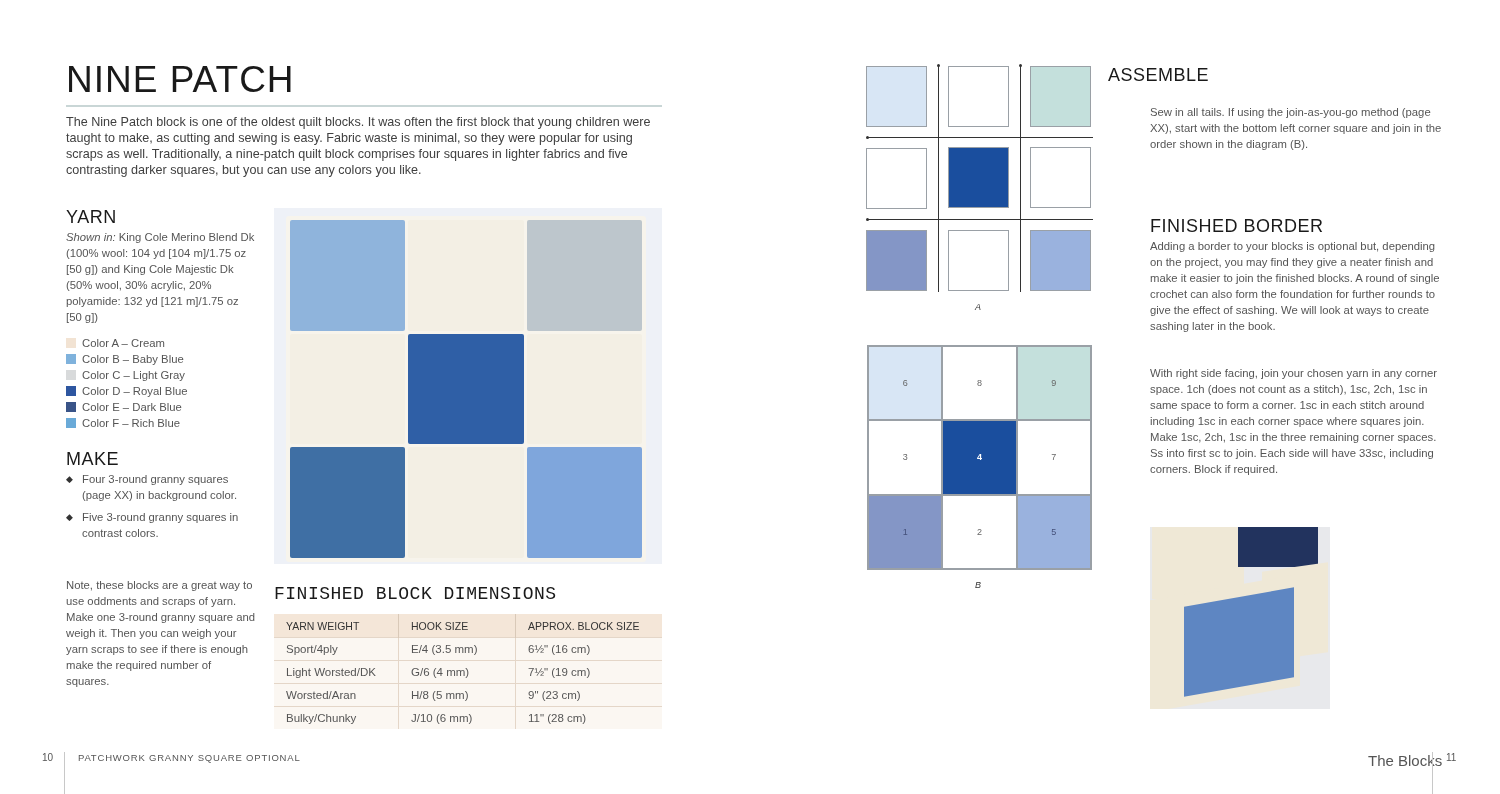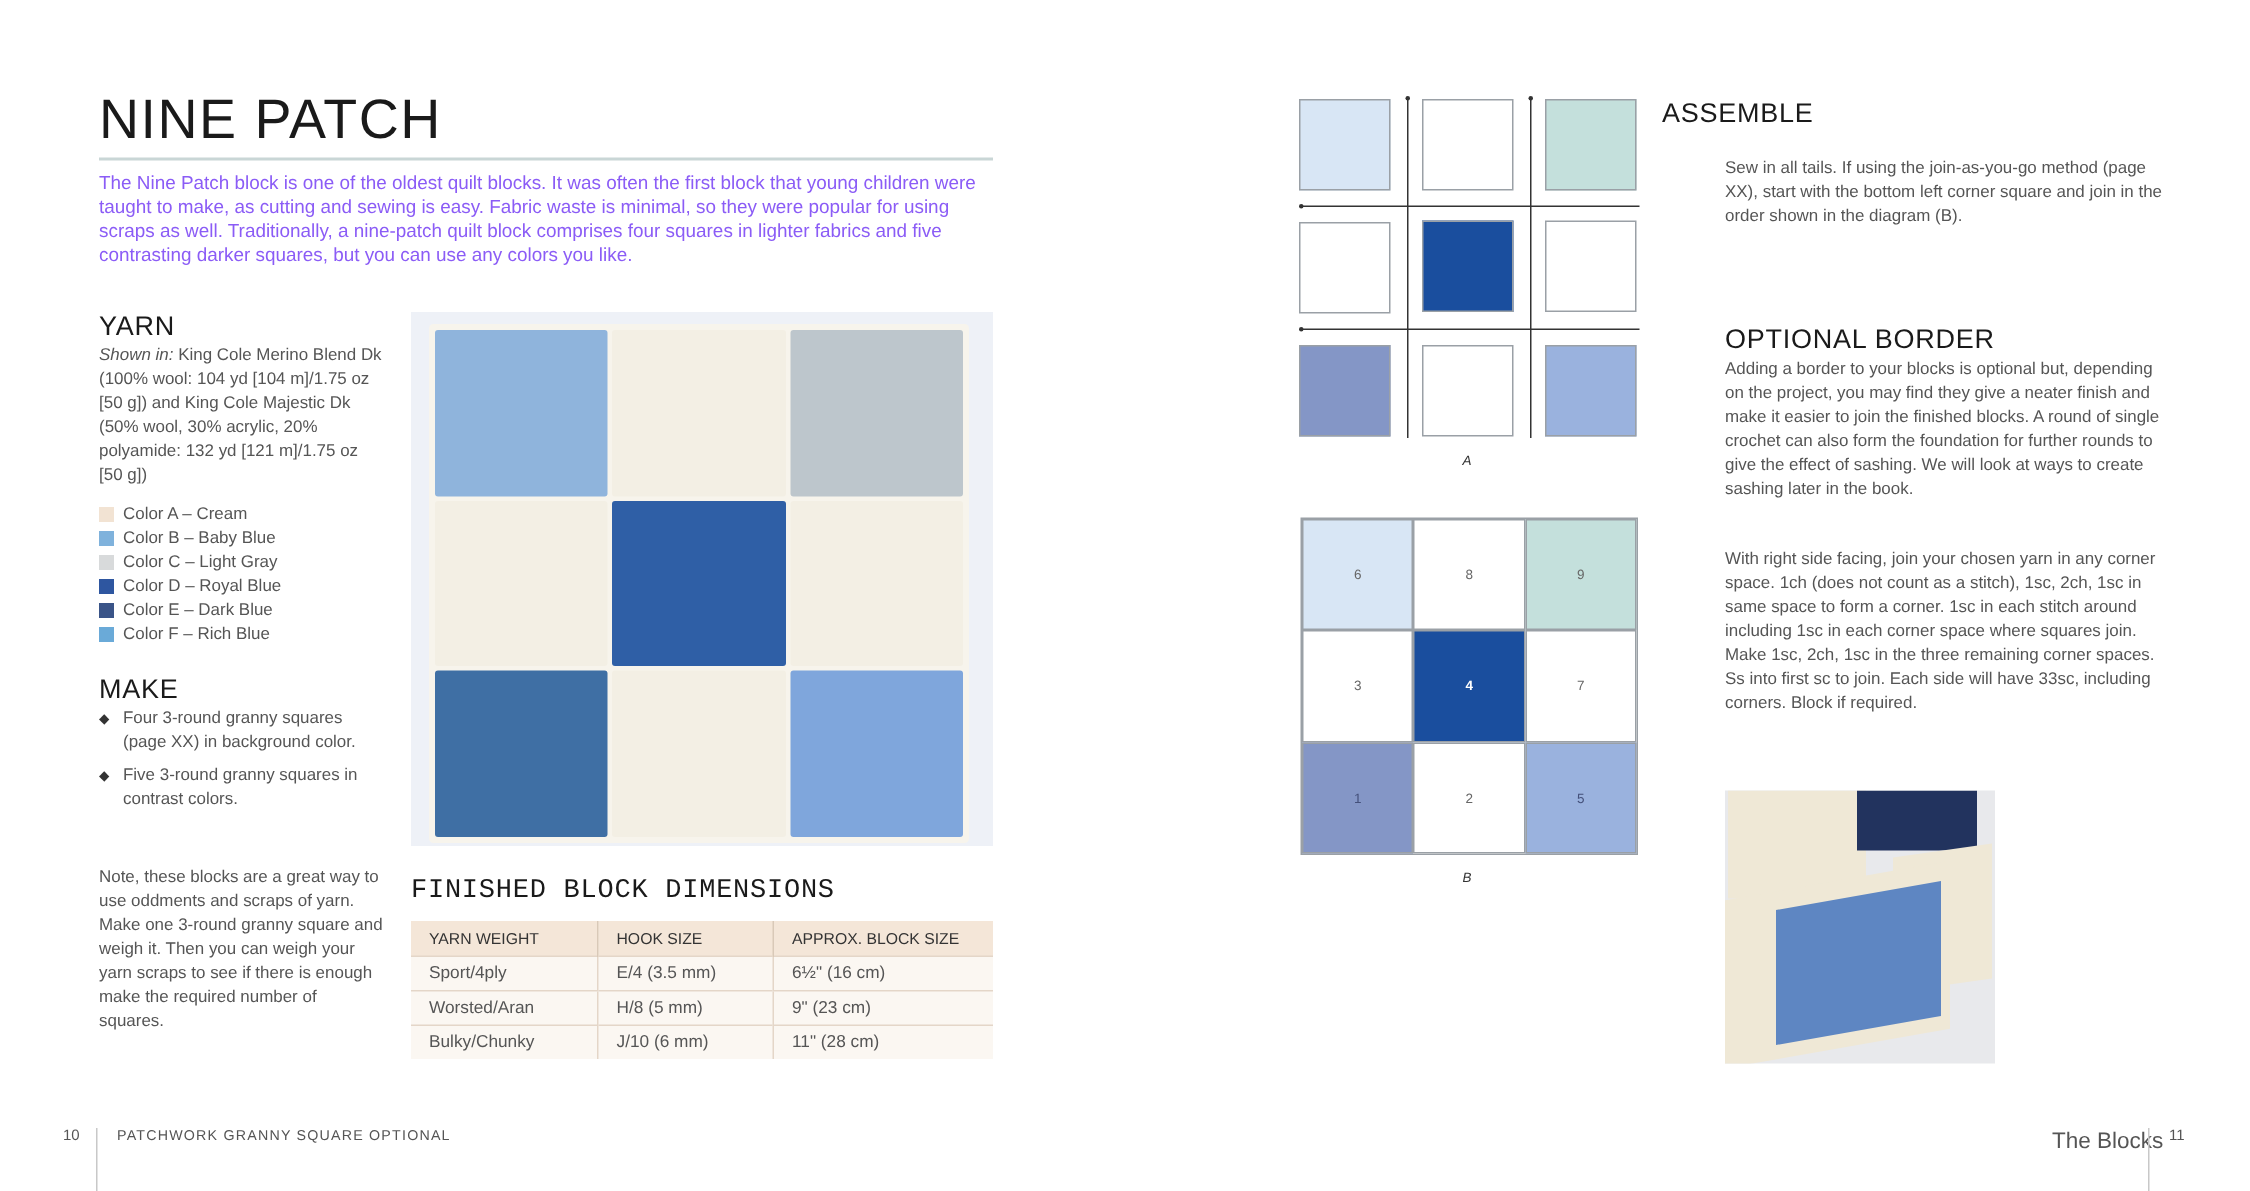--- a/index.html
+++ b/index.html
@@ -1,21 +1,21 @@
 <!DOCTYPE html>
 <html><head>
 <meta charset="utf-8">
 <style>
   html, body { margin:0; padding:0; background:#ffffff; }
   body { width:1500px; height:794px; position:relative; overflow:hidden;
          font-family:"Liberation Sans", "DejaVu Sans", sans-serif; color:#555; }
   .abs { position:absolute; }
   .title { left:66px; top:58px; font-size:37px; letter-spacing:1px; color:#1a1a1a; font-weight:400; line-height:44px; }
   .title-rule { left:66px; top:105px; width:596px; height:2px; background:#c9d6d6; }
-  .intro { left:66px; top:114px; width:600px; font-size:12.6px; line-height:16px; color:#8b5cf6; }
+  .intro { left:66px; top:114px; width:600px; font-size:12.6px; line-height:16px; color:#404040; }
   .h2 { font-size:18px; color:#1a1a1a; letter-spacing:0.5px; line-height:22px; }
   .body { font-size:11.3px; line-height:16px; color:#555; }
   .yarn-h { left:66px; top:206px; }
   .yarn-t { left:66px; top:229px; width:190px; }
   .swatches { left:66px; top:335px; width:190px; }
   .swatch-row { display:flex; align-items:center; height:16px; font-size:11.3px; color:#555; }
   .swatch { width:10px; height:10px; margin-right:6px; display:inline-block; }
   .make-h { left:66px; top:448px; }
   .make-list { left:66px; top:471px; width:190px; margin:0; padding:0; list-style:none; }
   .make-list li { position:relative; padding-left:16px; margin-bottom:6px; }
@@ -125,20 +125,25 @@
       <th>APPROX. BLOCK SIZE</th>
     </tr>
   </thead>
   <tbody>
     <tr>
       <td>Sport/4ply</td>
       <td>E/4 (3.5 mm)</td>
       <td>6½" (16 cm)</td>
     </tr>
     <tr>
+      <td>Light Worsted/DK</td>
+      <td>G/6 (4 mm)</td>
+      <td>7½" (19 cm)</td>
+    </tr>
+    <tr>
       <td>Worsted/Aran</td>
       <td>H/8 (5 mm)</td>
       <td>9" (23 cm)</td>
     </tr>
     <tr>
       <td>Bulky/Chunky</td>
       <td>J/10 (6 mm)</td>
       <td>11" (28 cm)</td>
     </tr>
   </tbody>
@@ -199,21 +204,21 @@
     </div>
 </div>
 <div class="abs capB">B</div>
 
 <div class="abs h2 asm-h">ASSEMBLE</div>
 <div class="abs body asm-t">
   <div style="height:16px"></div>
   <div>Sew in all tails. If using the join-as-you-go method (page XX), start with the bottom left corner square and join in the order shown in the diagram (B).</div>
 </div>
 
-<div class="abs h2 ob-h">OPTIONAL BORDER</div>
+<div class="abs h2 ob-h">FINISHED BORDER</div>
 <div class="abs body ob-t">Adding a border to your blocks is optional but, depending on the project, you may find they give a neater finish and make it easier to join the finished blocks. A round of single crochet can also form the foundation for further rounds to give the effect of sashing. We will look at ways to create sashing later in the book.</div>
 <div class="abs body ob-t2">With right side facing, join your chosen yarn in any corner space. 1ch (does not count as a stitch), 1sc, 2ch, 1sc in same space to form a corner. 1sc in each stitch around including 1sc in each corner space where squares join. Make 1sc, 2ch, 1sc in the three remaining corner spaces. Ss into first sc to join. Each side will have 33sc, including corners. Block if required.</div>
 
 <div class="abs photo2">
   <div class="p2-cream" style="left:2px;top:0;width:92px;height:72px;"></div>
   <div class="p2-navy" style="left:88px;top:0;width:80px;height:40px;"></div>
   <div class="p2-cream" style="left:112px;top:40px;width:66px;height:90px;transform:skewY(-8deg);"></div>
   <div class="p2-cream" style="left:0;top:60px;width:150px;height:112px;transform:skewY(-10deg);"></div>
   <div class="p2-blue" style="left:34px;top:70px;width:110px;height:90px;transform:skewY(-10deg);"></div>
 </div>

